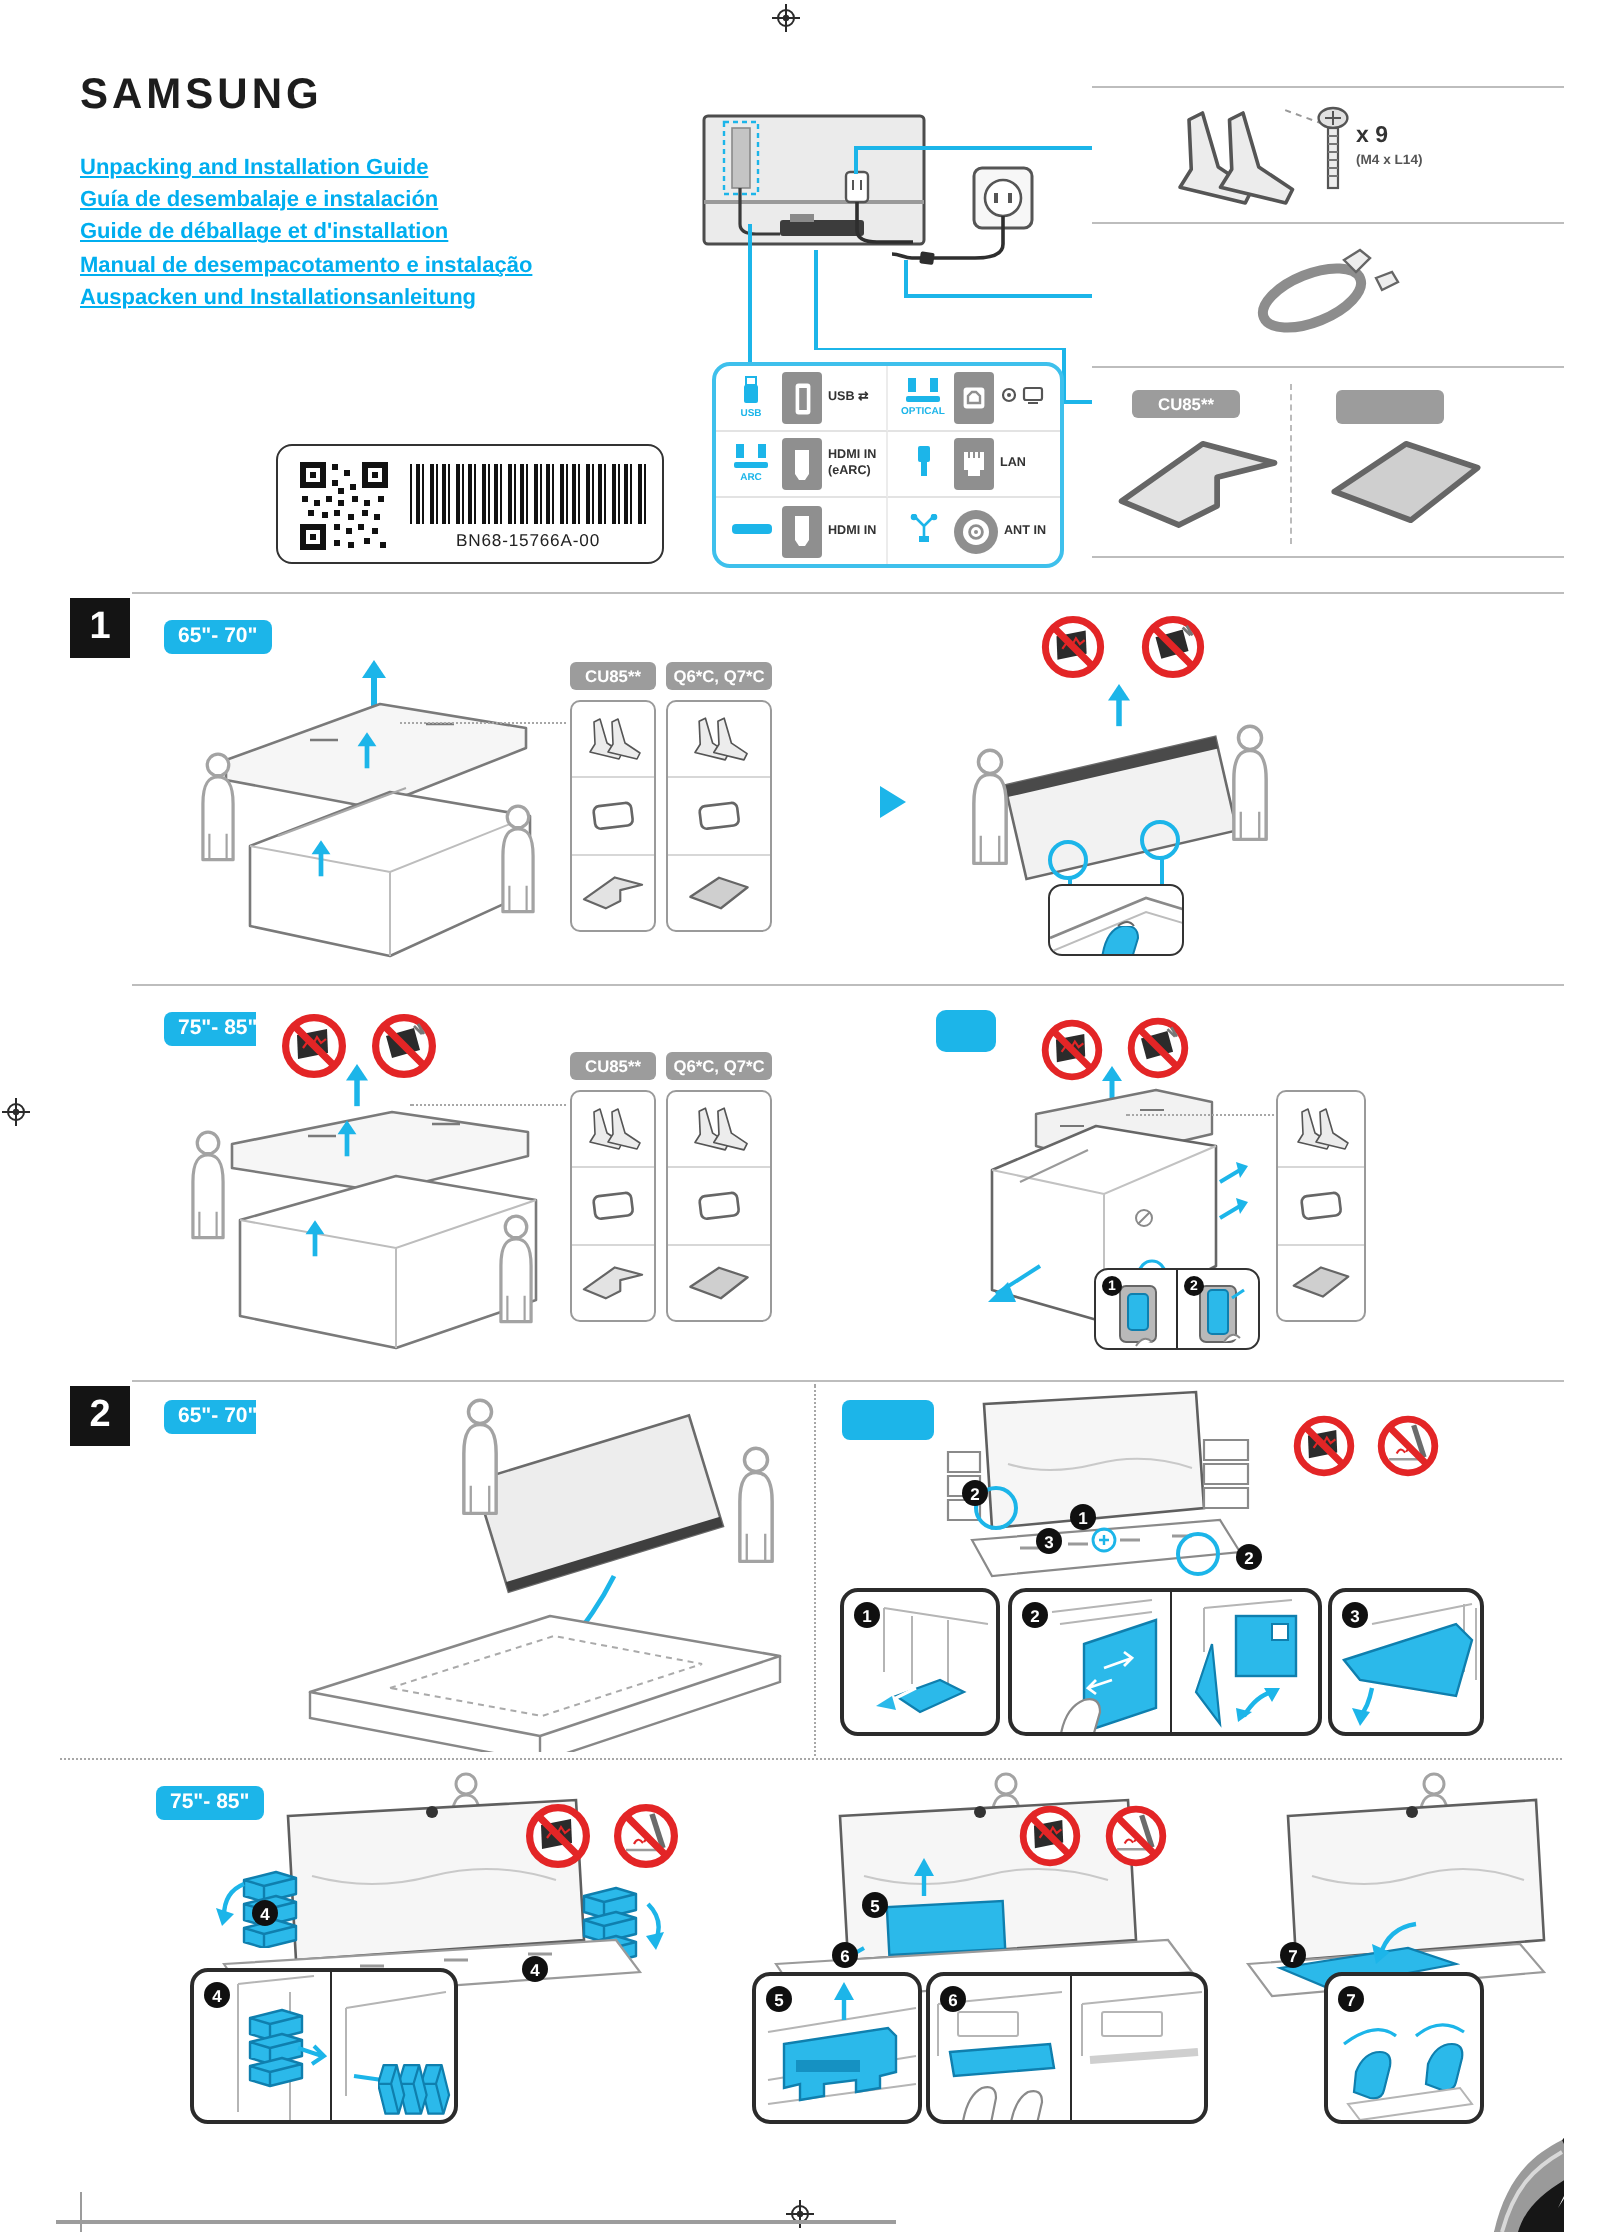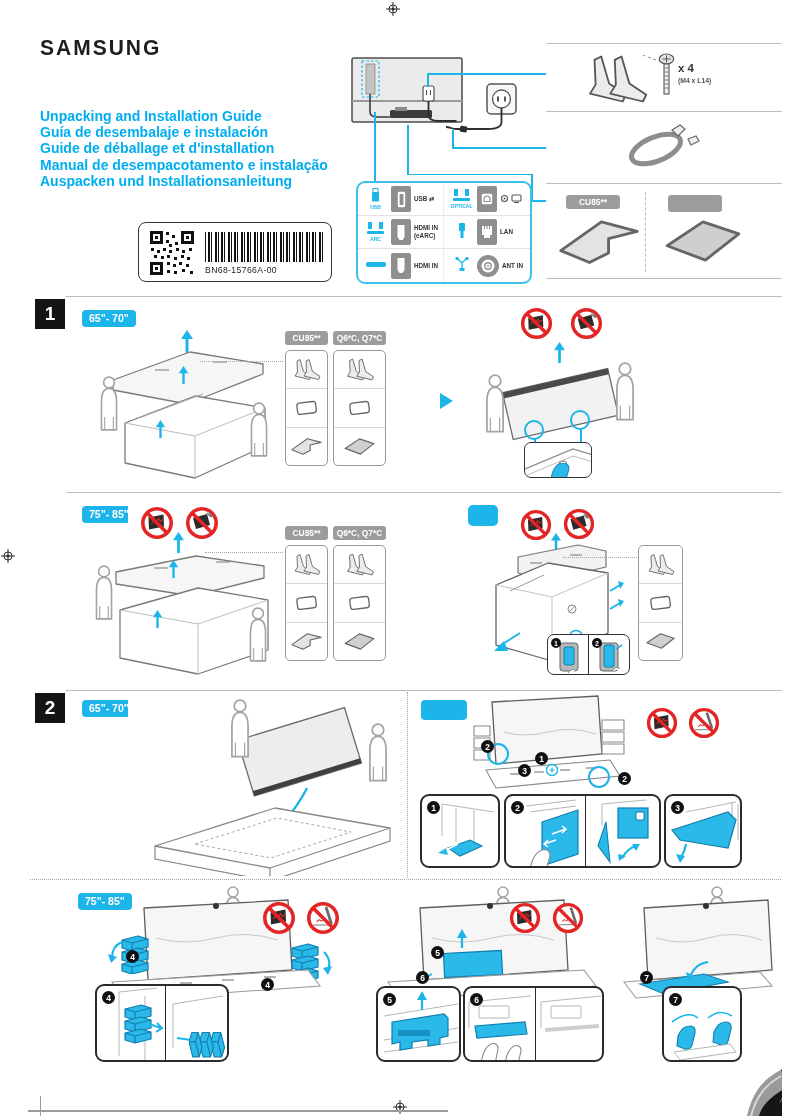--- a/index.html
+++ b/index.html
@@ -10,22 +10,22 @@
   body{background:#fff;font-family:"Liberation Sans",sans-serif;}
   #page{position:relative;width:782px;height:1116px;background:#fff;overflow:hidden;}
   .abs{position:absolute;}
   .hline{position:absolute;height:1px;background:#bdbdbd;}
   .dotline{position:absolute;border-top:1.5px dotted #a7a7a7;height:0;}
   .dotvline{position:absolute;border-left:1.5px dotted #a7a7a7;width:0;}
   .dashvline{position:absolute;border-left:1px dashed #bbb;width:0;}
   .cyline{position:absolute;background:var(--cyan);}
   .brand{position:absolute;left:40px;top:36px;font-size:21px;font-weight:800;
          letter-spacing:2px;color:#1d1d1d;transform:scaleY(1.02);}
-  .titles{position:absolute;left:40px;top:108px;color:var(--headline);
-          font-weight:700;font-size:14px;line-height:16.2px;}
+  .titles{position:absolute;left:40px;top:76px;color:var(--headline);
+          font-weight:700;font-size:11px;line-height:16.2px;text-decoration:underline;}
   .size-badge{position:absolute;background:var(--cyan);color:#fff;font-weight:700;
       font-size:10.5px;padding:2px 7px 3px;border-radius:4px;white-space:nowrap;}
   .blank-badge{position:absolute;background:var(--cyan);border-radius:5px;}
   .model-badge{position:absolute;background:var(--gray-badge);color:#fff;font-weight:700;
       font-size:8.4px;border-radius:3px;text-align:center;padding:2px 0;white-space:nowrap;}
   .redact{position:absolute;background:#fff;}
   .numbox{position:absolute;width:30px;height:30px;background:#141414;color:#fff;
       display:flex;align-items:center;justify-content:center;font-size:19px;font-weight:700;}
   .numc{position:absolute;width:13px;height:13px;border-radius:50%;background:#101010;color:#fff;
       font-size:8.5px;font-weight:700;display:flex;align-items:center;justify-content:center;z-index:4;}
@@ -47,21 +47,21 @@
   .pcell:nth-child(odd){border-right:1px solid #ececec;}
   .picon{width:25px;flex:none;text-align:center;color:var(--cyan);font-size:5px;font-weight:700;line-height:1.1;}
   .pport{width:20px;height:26px;background:#8f8f8f;border-radius:2px;flex:none;
       display:flex;align-items:center;justify-content:center;}
   .plabel{font-size:6.3px;color:#333;font-weight:700;line-height:1.25;}
   .barcode-label{position:absolute;left:138px;top:222px;width:194px;height:60px;
       border:1.6px solid #333;border-radius:8px;background:#fff;}
   .barcode{position:absolute;left:66px;top:9px;width:118px;height:30px;
       background:repeating-linear-gradient(90deg,#111 0 1px,#fff 1px 3px,#111 3px 5px,#fff 5px 6px,
       #111 6px 7px,#fff 7px 10px,#111 10px 12px,#fff 12px 13px);}
-  .partnum{position:absolute;left:66px;top:42px;width:118px;text-align:left;
+  .partnum{position:absolute;left:66px;top:42px;width:118px;text-align:center;
       font-size:8.6px;color:#222;letter-spacing:.4px;}
   .txt{position:absolute;color:#333;}
   .play{position:absolute;width:0;height:0;border-left:13px solid var(--cyan);
       border-top:8px solid transparent;border-bottom:8px solid transparent;}
 </style>
 </head>
 <body>
 
 <svg width="0" height="0" style="position:absolute" aria-hidden="true">
   <defs>
@@ -344,21 +344,21 @@
   <svg class="abs" style="left:578px;top:52px" width="78" height="54" viewBox="0 0 64 48">
       <use href="#legs"></use>
     </svg>
   <div class="abs" style="left:642px;top:58px;width:20px;height:1px;border-top:1px dashed #999;transform:rotate(20deg)"></div>
   <svg class="abs" style="left:658px;top:53px" width="17" height="45" viewBox="0 0 17 45">
     <ellipse cx="8.5" cy="6" rx="7.2" ry="5" fill="#e2e2e2" stroke="#555" stroke-width="1.2"></ellipse>
     <path d="M4.5,6 h8 M8.5,2.5 v7" stroke="#555" stroke-width="1"></path>
     <rect x="6" y="11" width="5" height="30" fill="#ededed" stroke="#555" stroke-width="1.1"></rect>
     <path d="M6,15 h5 M6,19 h5 M6,23 h5 M6,27 h5 M6,31 h5 M6,35 h5" stroke="#777" stroke-width="0.9"></path>
   </svg>
-  <div class="txt" style="left:678px;top:62px;font-size:11.5px;font-weight:700">x 4</div>
+  <div class="txt" style="left:678px;top:62px;font-size:11.5px;font-weight:700">x 9</div>
   <div class="txt" style="left:678px;top:77px;font-size:6.8px;font-weight:700;color:#555">(M4 x L14)</div>
 
   <svg class="abs" style="left:614px;top:118px" width="96" height="54" viewBox="0 0 96 54">
     <g fill="none" stroke="#8d8d8d" stroke-width="5">
       <ellipse cx="42" cy="31" rx="26" ry="12" transform="rotate(-22 42 31)"></ellipse>
     </g>
     <g fill="#eee" stroke="#666" stroke-width="1.2">
       <path d="M58,12 l8,-5 5,4 -7,7 z"></path>
         <path d="M74,21 l8,-3 3,5 -8,4 z"></path>
     </g>

